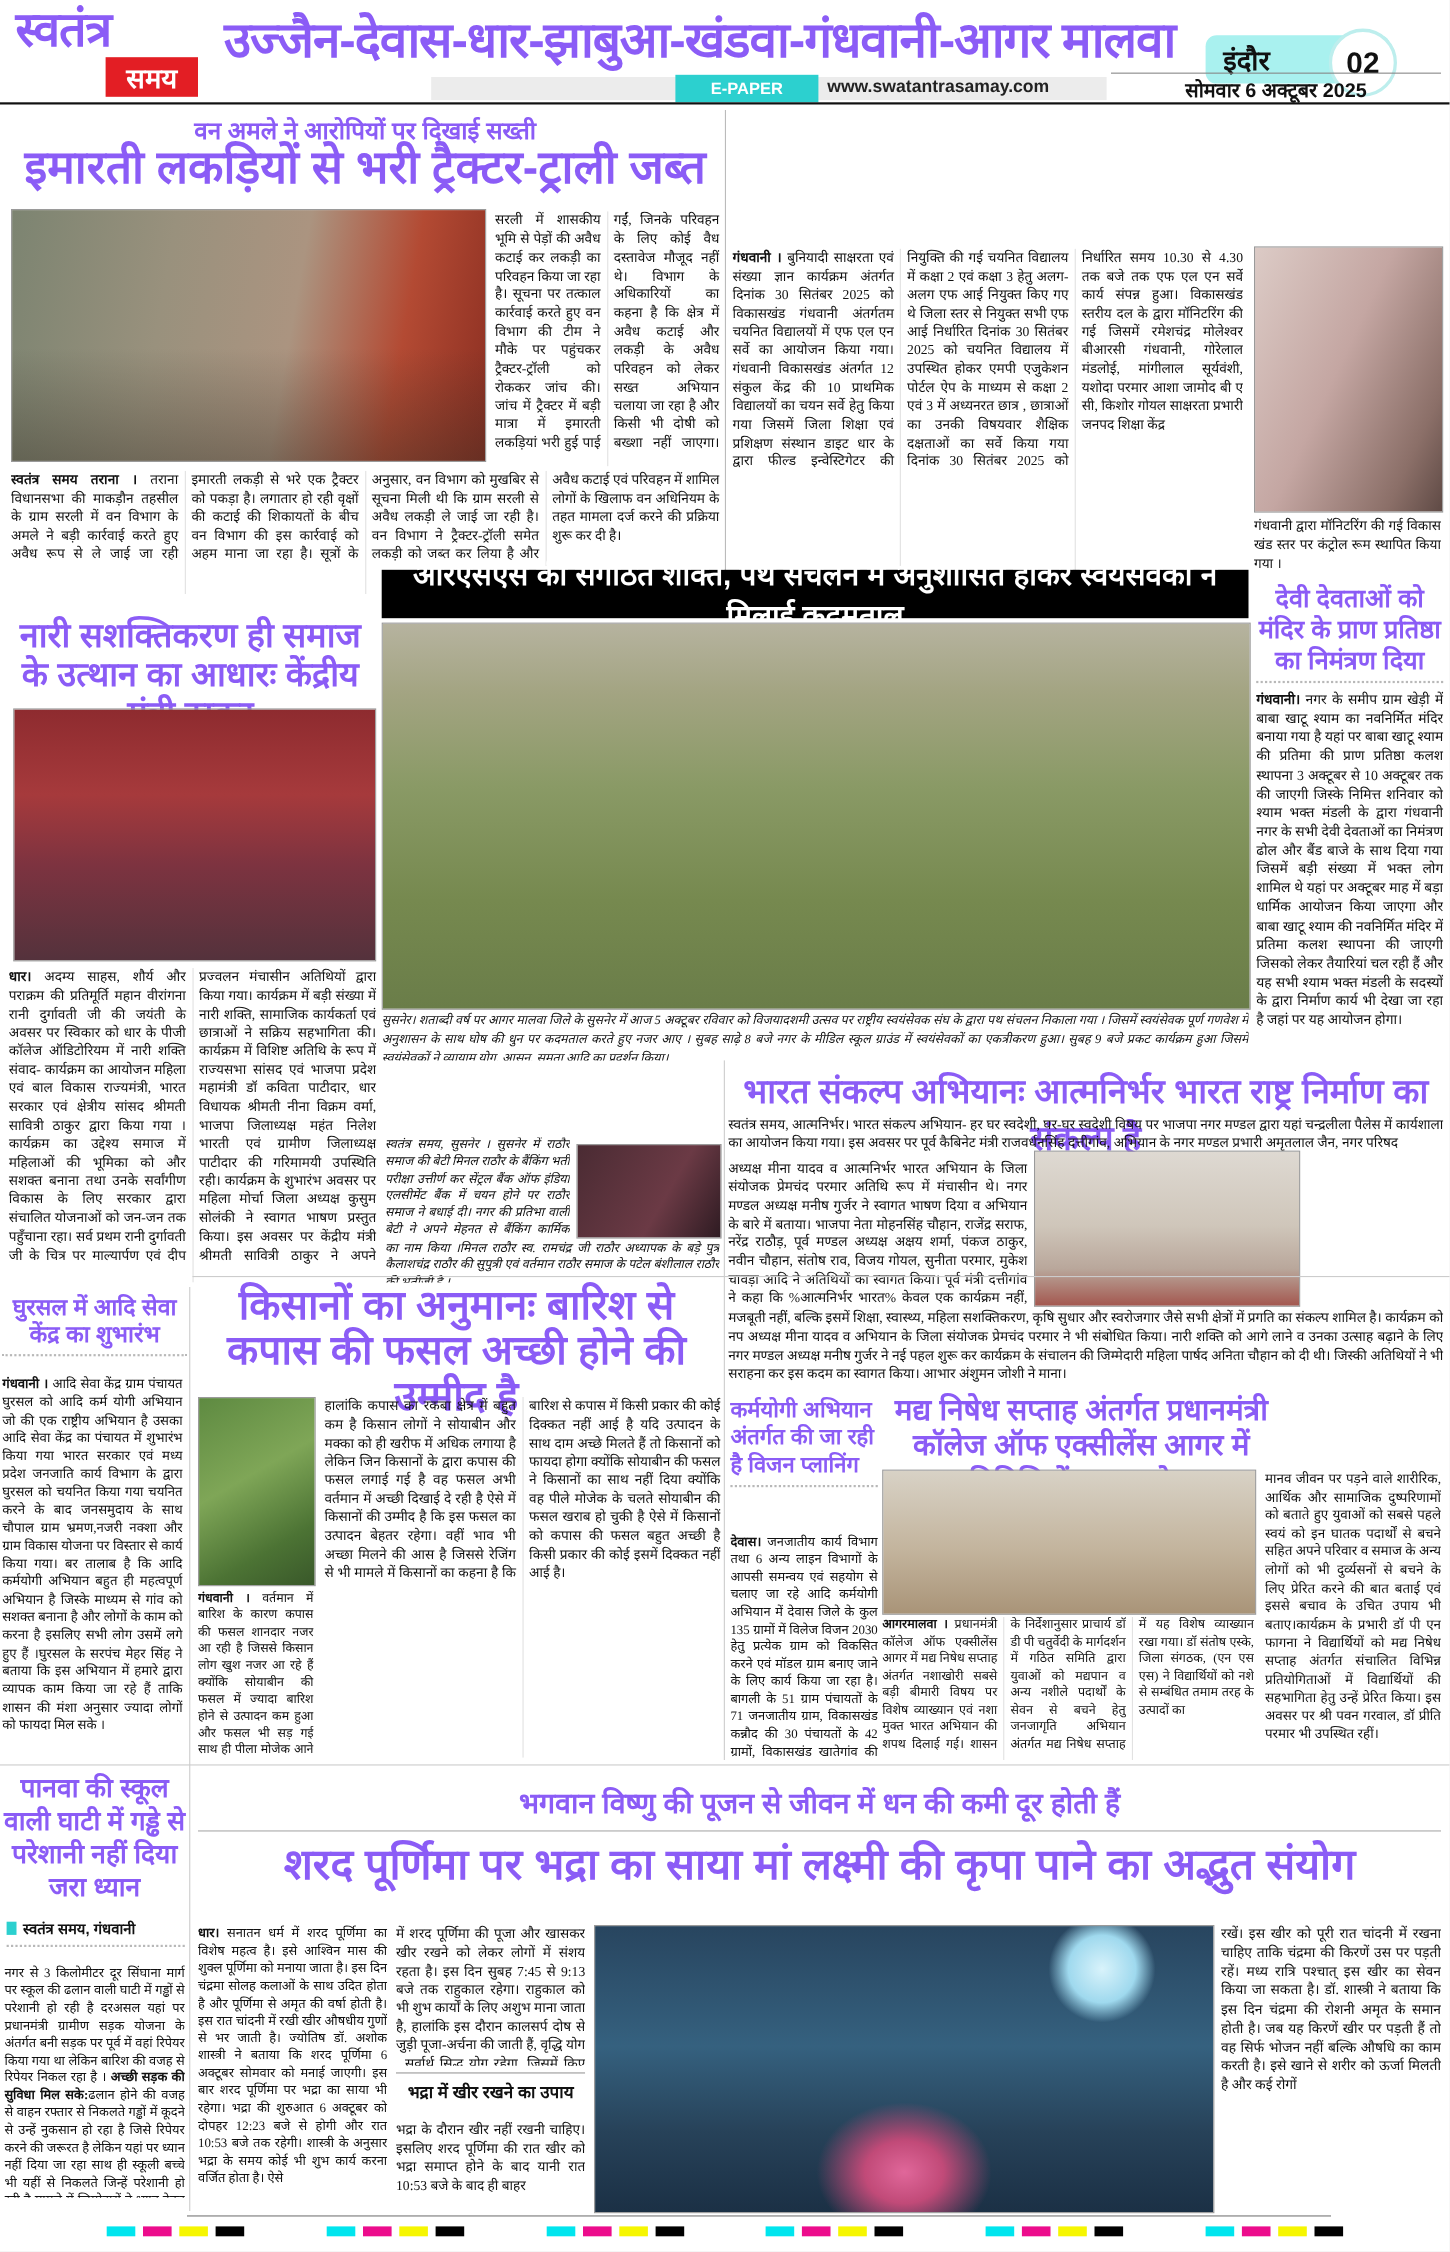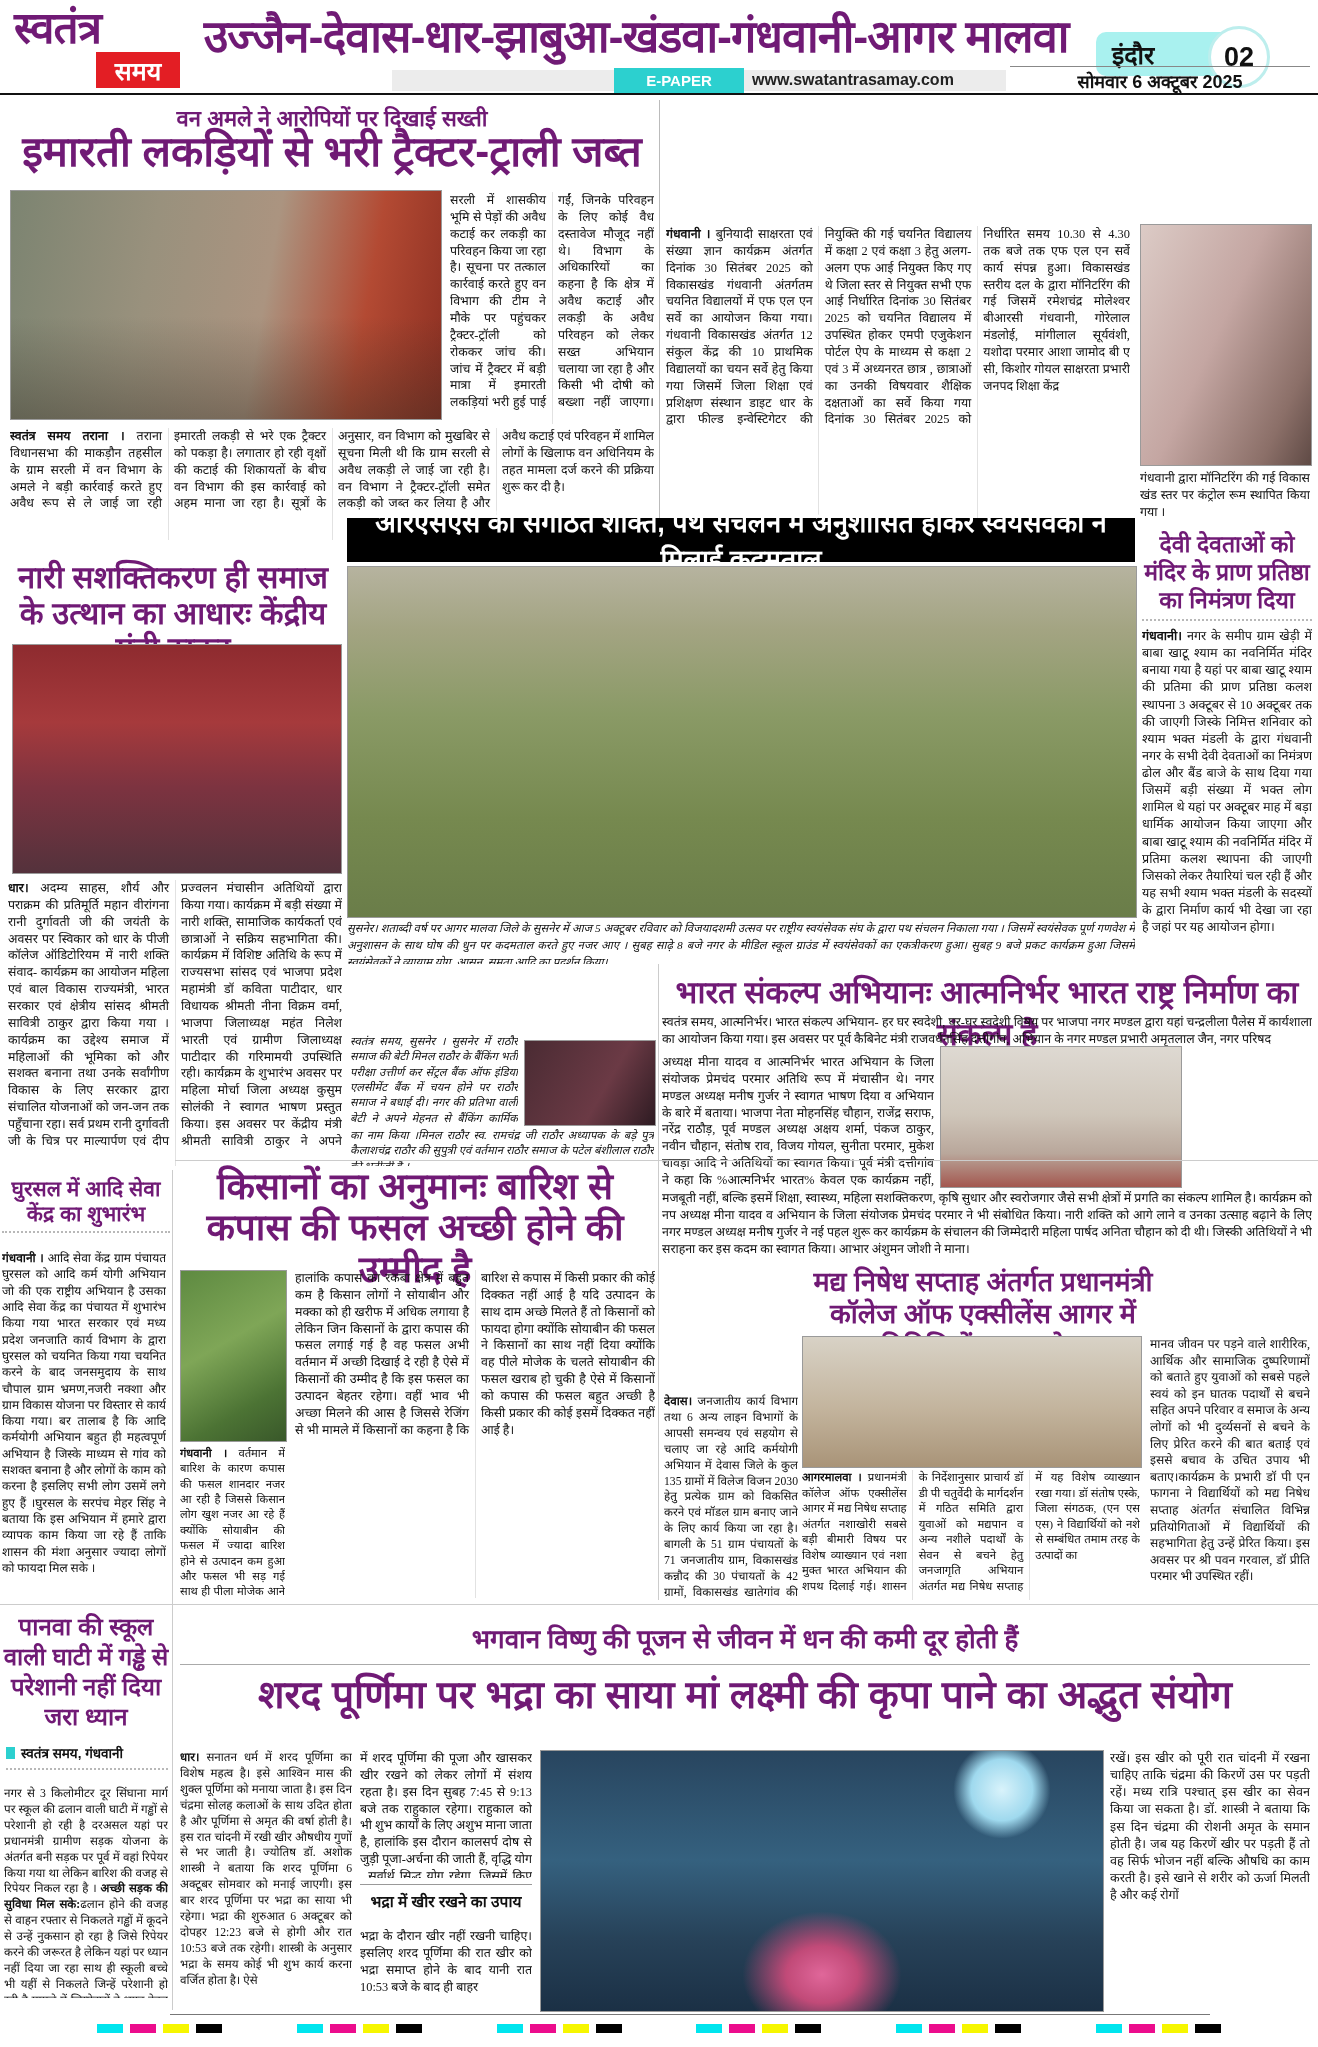--- a/index.html
+++ b/index.html
@@ -1,19 +1,19 @@
 <!DOCTYPE html>
 <html lang="hi"><head>
 <meta charset="utf-8">
 <style>
   html,body{margin:0;padding:0;background:#e9e9e9}
   #pg{position:relative;width:1318px;height:2047px;background:#fff;color:#111;
       font-family:"Liberation Serif",serif;overflow:hidden}
   .abs{position:absolute}
-  .hd{font-family:"Liberation Sans",sans-serif;font-weight:700;color:#701a75;text-align:center}
+  .hd{font-family:"Liberation Sans",sans-serif;font-weight:700;color:#8b5cf6;text-align:center}
   .bd{font-size:12.4px;line-height:1.36;text-align:justify;overflow:hidden}
   .lead{font-weight:700}
   .c2{column-count:2;column-gap:12px;column-rule:1px solid #e2e2e2}
   .c3{column-count:3;column-gap:12px;column-rule:1px solid #e2e2e2}
   .c4{column-count:4;column-gap:12px;column-rule:1px solid #e2e2e2}
   .cap{font-style:italic;font-size:11.4px;line-height:1.5;text-align:justify;overflow:hidden}
   .dot{border-bottom:2px dotted #b8b8b8;padding-bottom:5px}
   .ph{border:1px solid #9a9a9a}
   
   .logo-top{left:14px;top:6px;width:160px;font-size:44px;line-height:1.0;letter-spacing:-1px;text-align:left}
@@ -172,20 +172,21 @@
   <div class="abs bd b-bottom">मजबूती नहीं, बल्कि इसमें शिक्षा, स्वास्थ्य, महिला सशक्तिकरण, कृषि सुधार और स्वरोजगार जैसे सभी क्षेत्रों में प्रगति का संकल्प शामिल है।  कार्यक्रम को नप अध्यक्ष मीना यादव व अभियान के जिला संयोजक प्रेमचंद परमार ने भी संबोधित किया। नारी शक्ति को आगे लाने व उनका उत्साह बढ़ाने के लिए नगर मण्डल अध्यक्ष मनीष गुर्जर ने नई पहल शुरू कर कार्यक्रम के संचालन की जिम्मेदारी महिला पार्षद अनिता चौहान को दी थी। जिस्की अतिथियों ने भी सराहना कर इस कदम का स्वागत किया। आभार अंशुमन जोशी ने माना।</div>
 
   <div class="abs hd k-head">किसानों का अनुमानः बारिश से कपास की फसल अच्छी होने की उम्मीद है</div>
   <div class="abs ph ph-cot k-photo"></div>
   <div class="abs bd k-under"><span class="lead">गंधवानी ।</span> <span>वर्तमान में बारिश के कारण कपास की फसल शानदार नजर आ रही है जिससे किसान लोग खुश नजर आ रहे हैं क्योंकि सोयाबीन की फसल में ज्यादा बारिश होने से उत्पादन कम हुआ और फसल भी सड़ गई साथ ही पीला मोजेक आने से भी सोयाबीन की फसल ठीक नहीं रही है ऐसे में किसानों को कपास की फसल से उम्मीद है।</span></div>
   <div class="abs bd c2 k-cols">हालांकि कपास का रकबा क्षेत्र में बहुत कम है किसान लोगों ने सोयाबीन और मक्का को ही खरीफ में अधिक लगाया है लेकिन जिन किसानों के द्वारा कपास की फसल लगाई गई है वह फसल अभी वर्तमान में अच्छी दिखाई दे रही है ऐसे में किसानों की उम्मीद है कि इस फसल का उत्पादन बेहतर रहेगा। वहीं भाव भी अच्छा मिलने की आस है जिससे रेजिंग से भी मामले में किसानों का कहना है कि बारिश से कपास में किसी प्रकार की कोई दिक्कत नहीं आई है यदि उत्पादन के साथ दाम अच्छे मिलते हैं तो किसानों को फायदा होगा क्योंकि सोयाबीन की फसल ने किसानों का साथ नहीं दिया क्योंकि वह पीले मोजेक के चलते सोयाबीन की फसल खराब हो चुकी है ऐसे में किसानों को कपास की फसल बहुत अच्छी है किसी प्रकार की कोई इसमें दिक्कत नहीं आई है।</div>
 
   <div class="abs hd dot g-head">घुरसल में आदि सेवा केंद्र का शुभारंभ</div>
   <div class="abs bd g-body"><span class="lead">गंधवानी ।</span> <span>आदि सेवा केंद्र ग्राम पंचायत घुरसल  को आदि कर्म योगी अभियान जो की एक राष्ट्रीय अभियान है उसका  आदि सेवा केंद्र का पंचायत में शुभारंभ किया गया भारत सरकार एवं मध्य प्रदेश जनजाति कार्य विभाग के द्वारा घुरसल को चयनित किया गया चयनित करने के बाद जनसमुदाय के साथ चौपाल ग्राम भ्रमण,नजरी नक्शा और ग्राम विकास योजना पर विस्तार से कार्य किया गया। बर तालाब है कि आदि कर्मयोगी अभियान बहुत ही महत्वपूर्ण अभियान है जिस्के माध्यम से गांव को सशक्त बनाना है और लोगों के काम को करना है इसलिए सभी लोग उसमें लगे हुए हैं ।घुरसल के सरपंच मेहर सिंह ने बताया कि इस अभियान में हमारे द्वारा व्यापक काम किया जा रहे हैं ताकि शासन की मंशा अनुसार ज्यादा लोगों को फायदा मिल सके ।</span></div>
 
+  <div class="abs hd dot c-head">कर्मयोगी अभियान अंतर्गत की जा रही है विजन प्लानिंग</div>
   <div class="abs bd c-body"><span class="lead">देवास।</span> <span>जनजातीय कार्य विभाग तथा 6 अन्य लाइन विभागों के आपसी समन्वय एवं सहयोग से चलाए जा रहे आदि कर्मयोगी अभियान में देवास जिले के कुल 135 ग्रामों में विलेज विजन 2030 हेतु प्रत्येक ग्राम को विकसित करने एवं मॉडल ग्राम बनाए जाने के लिए कार्य किया जा रहा है।  बागली के 51 ग्राम पंचायतों के 71 जनजातीय ग्राम, विकासखंड कन्नौद की 30 पंचायतों के 42 ग्रामों, विकासखंड खातेगांव की 16 पंचायतों के 22 ग्रामों में इस अभियान अंतर्गत एक्शन प्लान तैयार करें।</span></div>
 
   <div class="abs hd x-head">मद्य निषेध सप्ताह अंतर्गत प्रधानमंत्री कॉलेज ऑफ एक्सीलेंस आगर में गतिविधियों का आयोजन</div>
   <div class="abs ph ph-col x-photo"></div>
   <div class="abs bd c3 x-body"><span class="lead">आगरमालवा ।</span> <span>प्रधानमंत्री कॉलेज ऑफ एक्सीलेंस आगर में मद्य निषेध सप्ताह अंतर्गत नशाखोरी सबसे बड़ी बीमारी विषय पर विशेष व्याख्यान एवं नशा मुक्त भारत अभियान की शपथ दिलाई गई। शासन के निर्देशानुसार प्राचार्य डॉ डी पी चतुर्वेदी के मार्गदर्शन में गठित समिति द्वारा युवाओं को मद्यपान व अन्य नशीले पदार्थों के सेवन से बचने हेतु जनजागृति अभियान अंतर्गत मद्य निषेध सप्ताह में यह विशेष व्याख्यान रखा गया। डॉ संतोष एस्के, जिला संगठक, (एन एस एस) ने विद्यार्थियों को नशे से सम्बंधित तमाम तरह के उत्पादों का</span></div>
   <div class="abs bd x-right">मानव जीवन पर पड़ने वाले शारीरिक, आर्थिक और सामाजिक दुष्परिणामों को बताते हुए युवाओं को सबसे पहले स्वयं को इन घातक पदार्थों से बचने सहित अपने परिवार व समाज के अन्य लोगों को भी दुर्व्यसनों से बचने के लिए प्रेरित करने की बात बताई एवं इससे बचाव के उचित उपाय भी बताए।कार्यक्रम के प्रभारी डॉ पी एन फागना ने विद्यार्थियों को मद्य निषेध सप्ताह अंतर्गत संचालित विभिन्न प्रतियोगिताओं में विद्यार्थियों की सहभागिता हेतु उन्हें प्रेरित किया। इस अवसर पर श्री पवन गरवाल, डॉ प्रीति परमार भी उपस्थित रहीं।</div>
 
   <div class="abs hd p-head">पानवा की स्कूल वाली घाटी में गड्ढे से परेशानी नहीं दिया जरा ध्यान</div>
   <div class="abs p-by"><span class="p-sq"></span><span>स्वतंत्र समय, गंधवानी</span></div>
   <div class="abs bd p-body"><span>नगर से 3 किलोमीटर दूर सिंघाना मार्ग पर स्कूल की ढलान वाली घाटी में गड्ढों से परेशानी हो रही है दरअसल यहां पर प्रधानमंत्री ग्रामीण सड़क योजना के अंतर्गत बनी सड़क पर पूर्व में वहां रिपेयर किया गया था लेकिन बारिश की वजह से रिपेयर निकल रहा है ।</span> <span class="lead">अच्छी सड़क की सुविधा मिल सके:</span><span>ढलान होने की वजह से वाहन रफ्तार से निकलते गड्ढों में कूदने से उन्हें नुकसान हो रहा है जिसे रिपेयर करने की जरूरत है लेकिन यहां पर ध्यान नहीं दिया जा रहा साथ ही स्कूली बच्चे भी यहीं से निकलते जिन्हें परेशानी हो रही है मामले में जिम्मेदारों ने ध्यान देकर गड्ढों को दुरुस्त करना चाहिए ताकि ग्रामीण लोगों को भी अच्छी सड़क की सुविधा मिल सके।</span></div>

